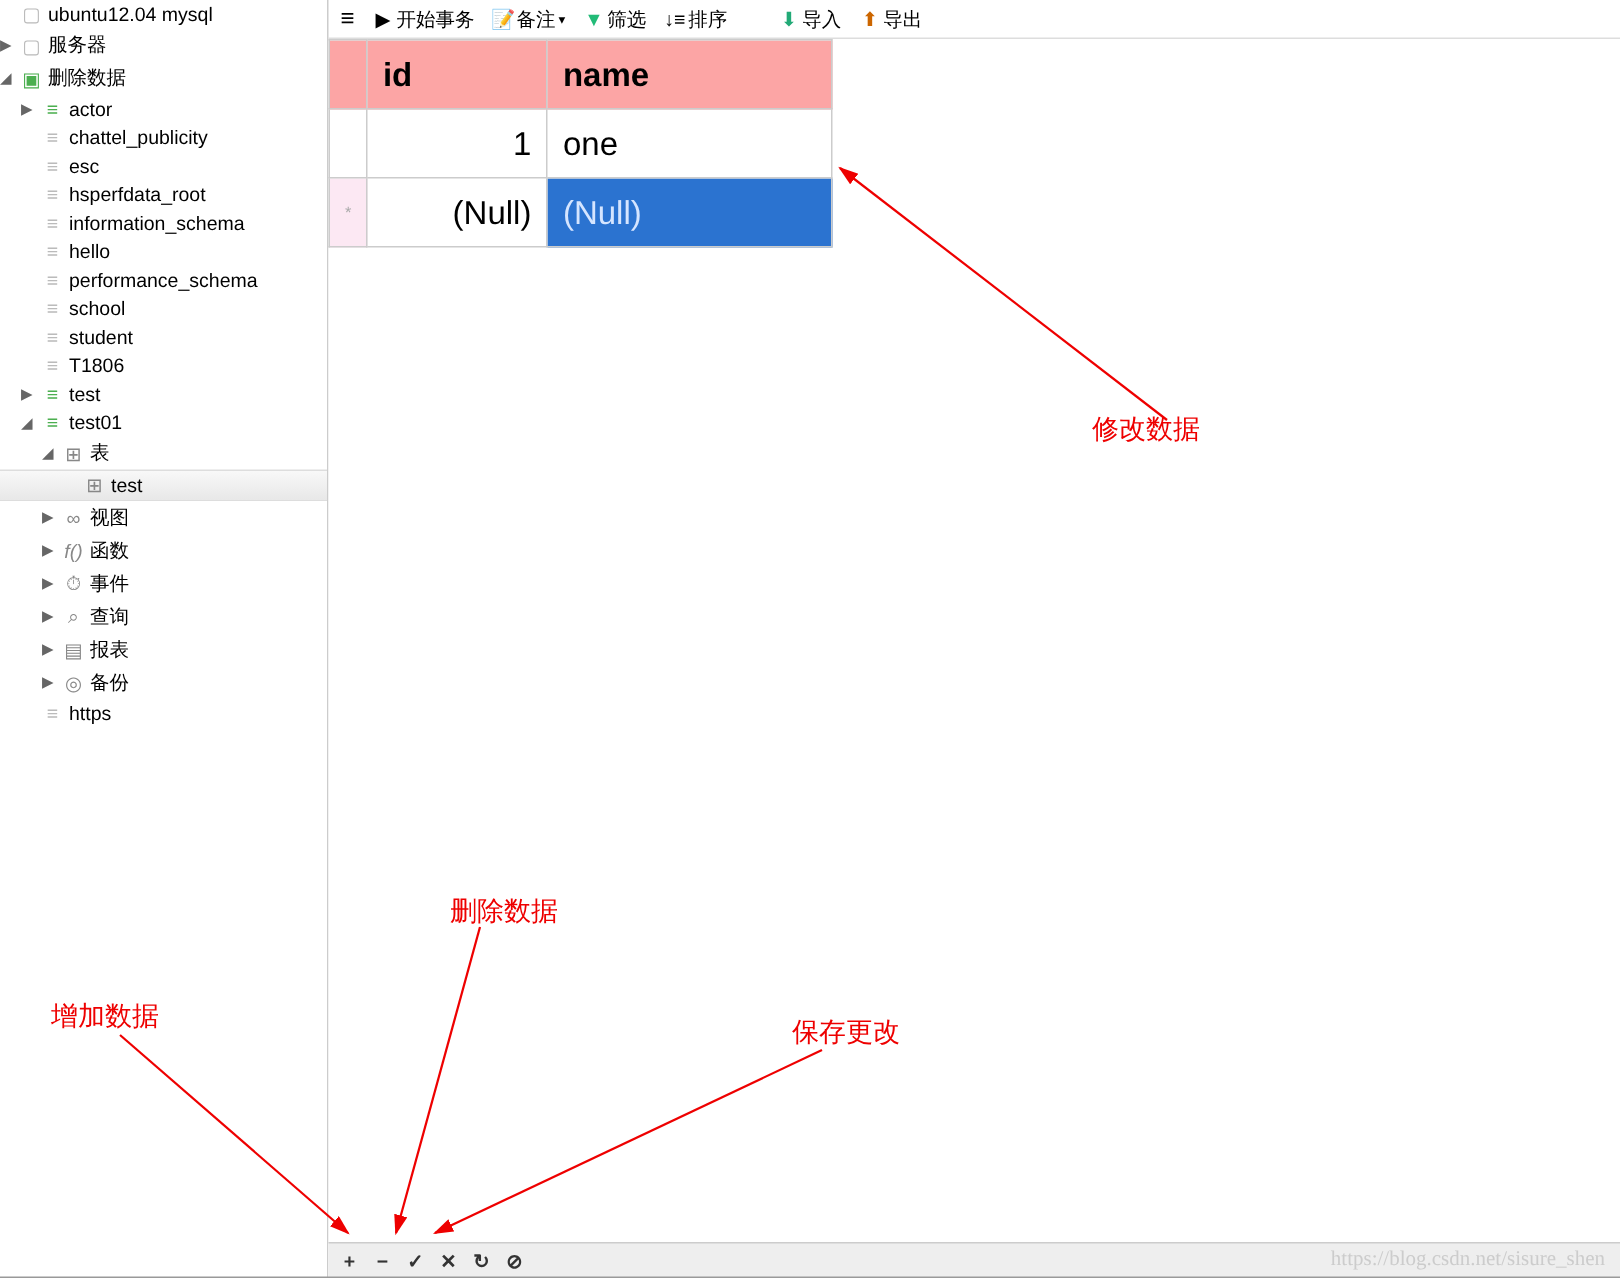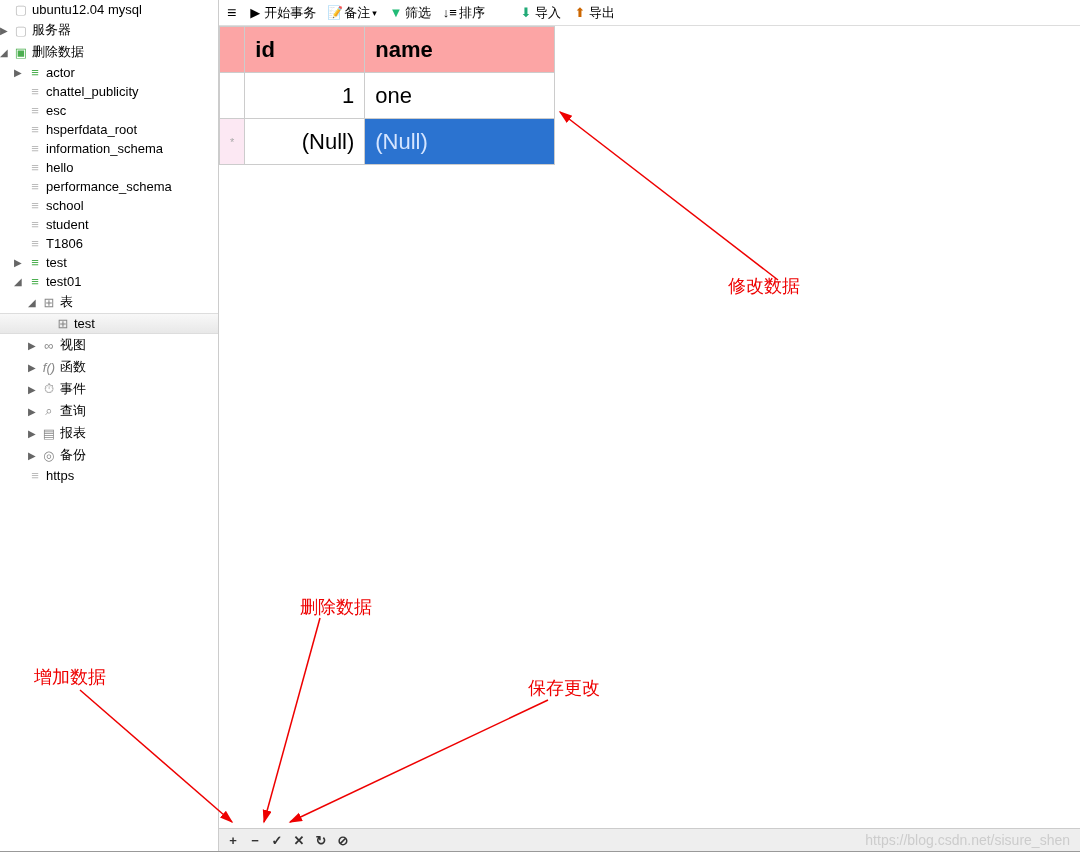--- a/index.html
+++ b/index.html
@@ -24,21 +24,21 @@
     .data-table th { background: #fca5a5; font-weight: bold; }
     .data-table th.col-id { width: 120px; }
     .data-table th.col-name { width: 190px; }
     .data-table td.id-cell { text-align: right; }
     .row-marker { width: 10px; font-size: 11px; color: #777; padding: 0 4px; }
     .null-row td:first-of-type { color: #aaa; text-align: right; background: #fce8f3; }
     .null-row td:last-of-type { color: #d5e5ff; background: #2b73d0; }
     .bottom-toolbar { position: absolute; bottom: 0; left: 219px; right: 0; height: 24px; background: #eee; border-top: 1px solid #ccc; display: flex; align-items: center; padding: 0 6px; gap: 6px; }
     .bottom-btn { width: 16px; height: 16px; display: inline-flex; justify-content: center; align-items: center; cursor: pointer; font-weight: bold; font-size: 13px; color: #333; }
     .annotation { position: absolute; color: #e00; font-size: 18px; pointer-events: none; }
-    .watermark { position: absolute; bottom: 4px; right: 10px; color: #ccc; font-size: 14px; font-family: Liberation Sans, sans-serif; }
+    .watermark { position: absolute; bottom: 4px; right: 10px; color: #ccc; font-size: 14px; font-family: Liberation Serif, serif; }
     svg.arrow { position: absolute; pointer-events: none; }
     .table-outer { display: flex; align-items: flex-start; position: absolute; top: 0; left: 0; }
     .divider-line { position: absolute; bottom: 0; left: 0; right: 0; height: 1px; background: #999; }
   </style>
 </head>
 <body>
 
 <div class="container">
   <div class="sidebar">
     <div id="tree">

